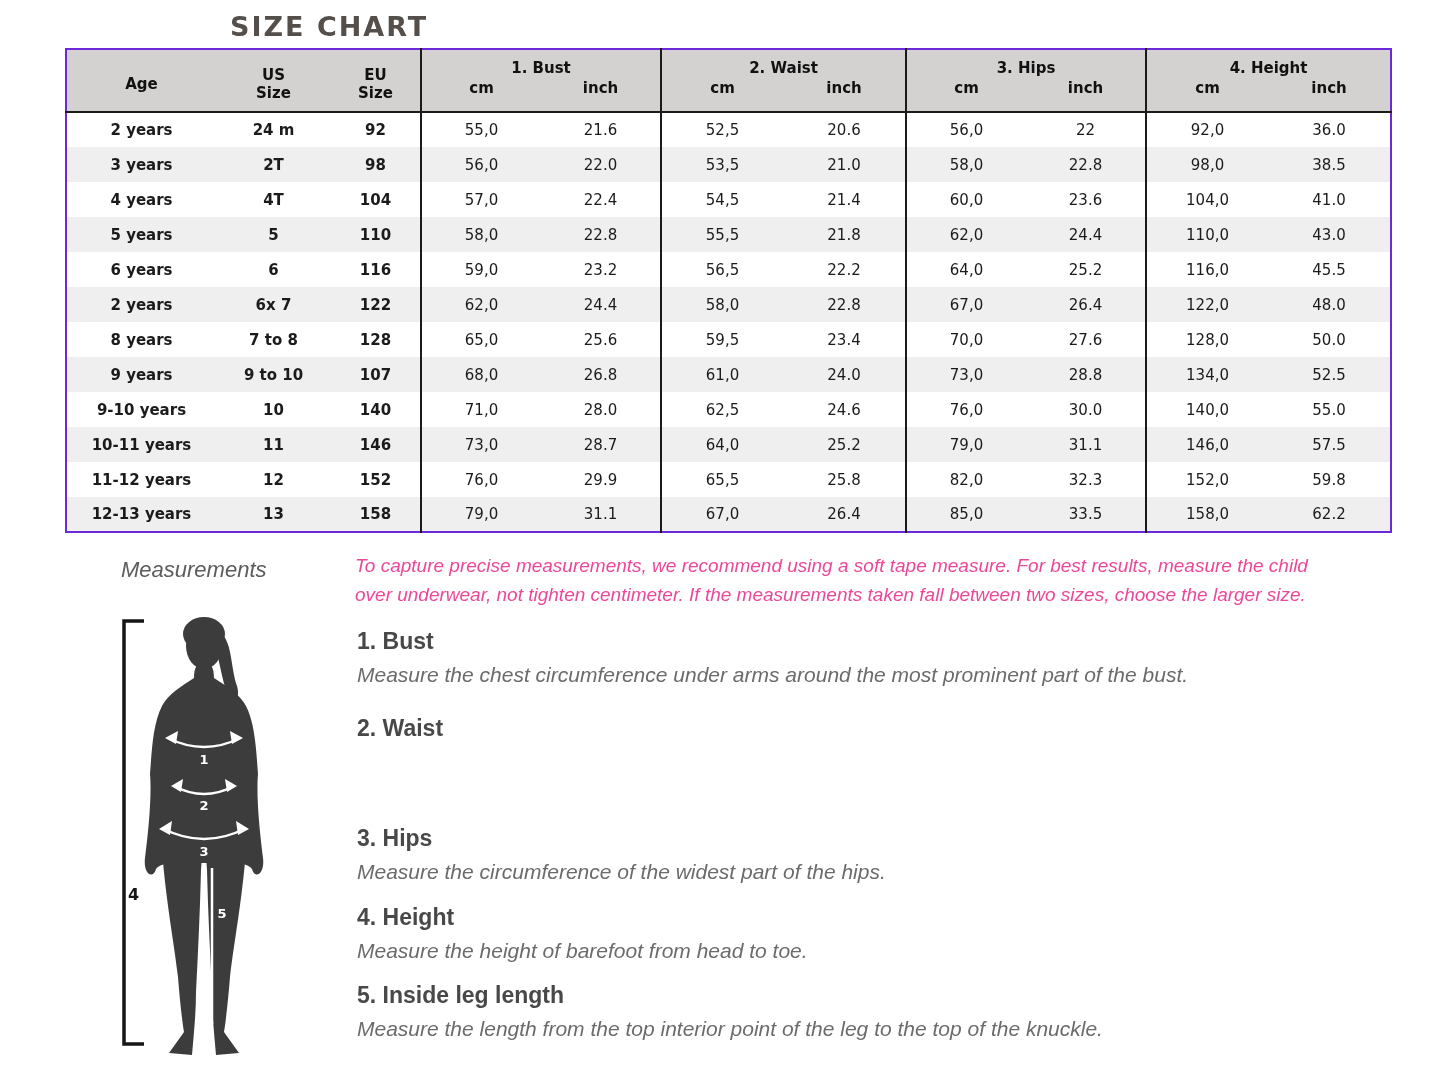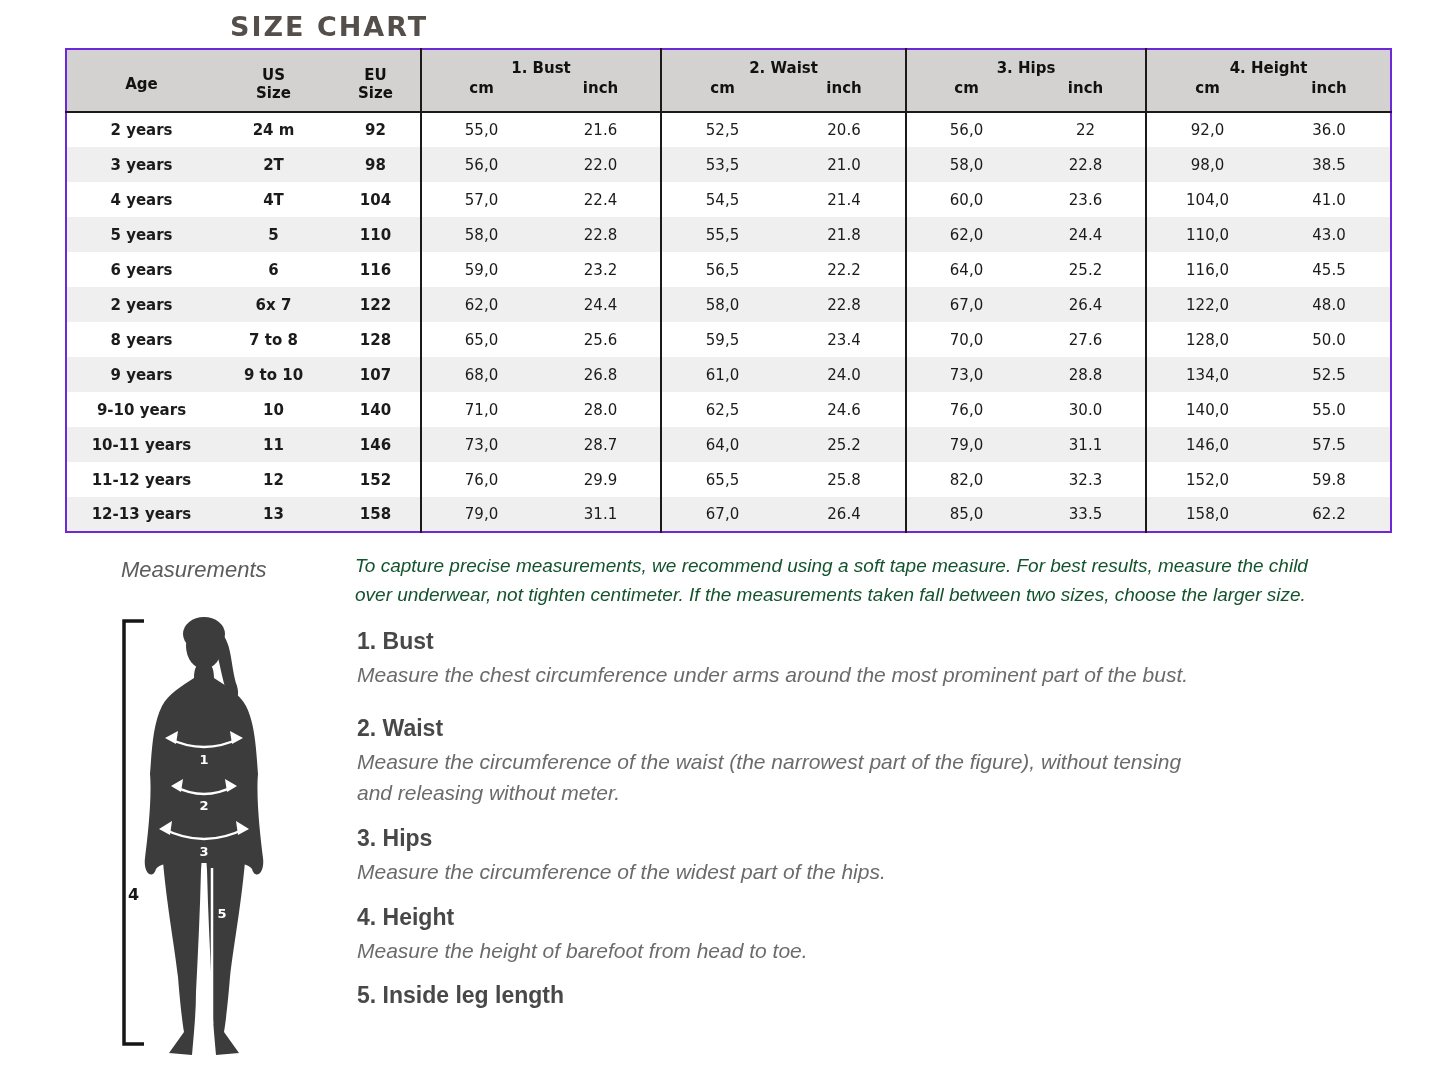--- a/index.html
+++ b/index.html
@@ -33,21 +33,21 @@
   .size-table tr.odd td { background:#efefef; }
   .size-table td.lead { font-weight:bold;margin-top:27px; }
   .measure-label {
     position:absolute; left:113px; top:557px;
     font-family:"Liberation Sans", sans-serif; font-style:italic;
     font-size:22px; color:#5c5c5c;margin-left:8px;
   }
   .note {
     position:absolute; left:355px; top:551px; width:1020px;
     font-family:"Liberation Sans", sans-serif; font-style:italic;
-    font-size:19px; line-height:29px; color:#14532d; white-space:pre-line;
+    font-size:19px; line-height:29px; color:#ec4899; white-space:pre-line;
   }
   .figure-wrap { position:absolute; left:112px; top:612px; width:178px; height:462px; }
   .section { position:absolute; left:357px; width:990px; font-family:"Liberation Sans", sans-serif; }
   .section .s-title { font-size:23px; font-weight:bold; color:#484848; line-height:30px; }
   .section .s-desc {
     font-size:21px; font-style:italic; color:#6b6b6b;
     line-height:31px; margin-top:3px; white-space:pre-line;
   }
   .s1 { top:626px; } .s2 { top:713px; } .s3 { top:823px; } .s4 { top:902px; } .s5 { top:980px; }
 </style>
@@ -318,28 +318,27 @@
       </g>
     </svg>
   </div>
 
   <div class="section s1">
     <div class="s-title">1. Bust</div>
     <div class="s-desc">Measure the chest circumference under arms around the most prominent part of the bust.</div>
   </div>
   <div class="section s2">
     <div class="s-title">2. Waist</div>
-    <div class="s-desc">Measure the circumference of the waist (the narrowest part of the figure), without tensing
-and releasing without meter.</div>
   </div>
   <div class="section s3">
     <div class="s-title">3. Hips</div>
     <div class="s-desc">Measure the circumference of the widest part of the hips.</div>
   </div>
   <div class="section s4">
     <div class="s-title">4. Height</div>
     <div class="s-desc">Measure the height of barefoot from head to toe.</div>
   </div>
   <div class="section s5">
     <div class="s-title">5. Inside leg length</div>
+    <div class="s-desc">Measure the length from the top interior point of the leg to the top of the knuckle.</div>
   </div>
 
 </div>
 
 </body></html>

